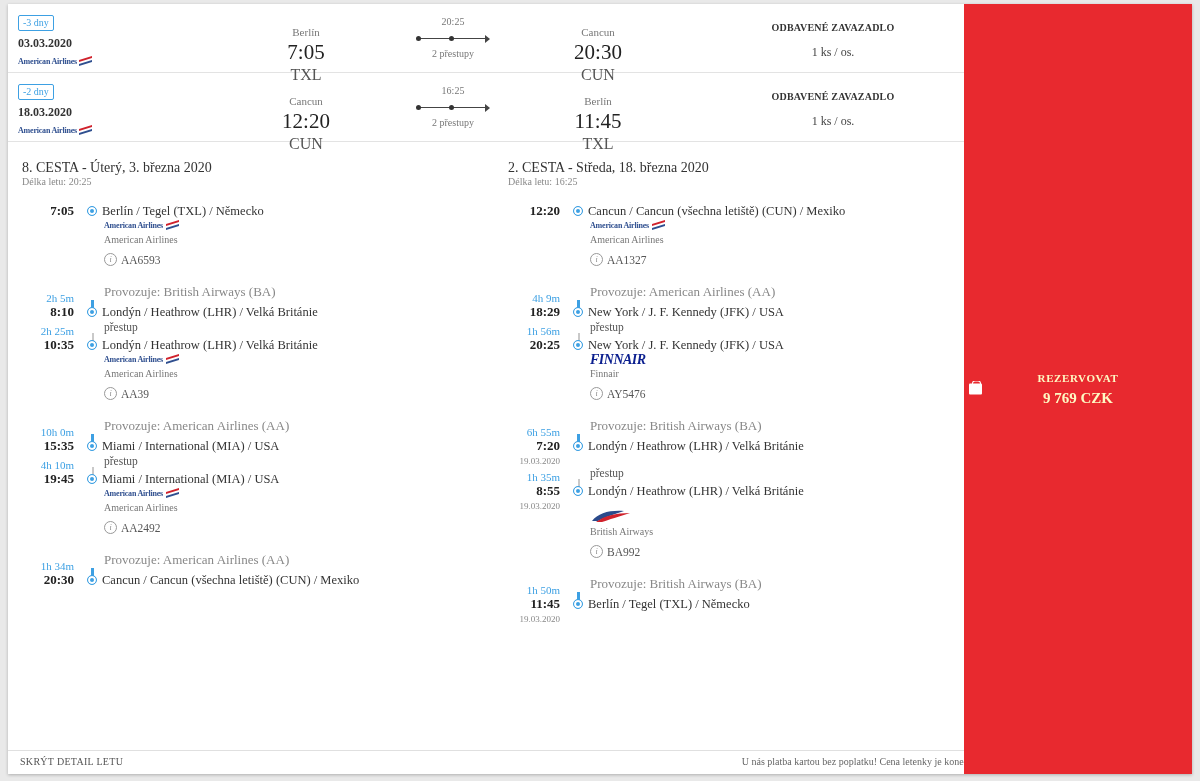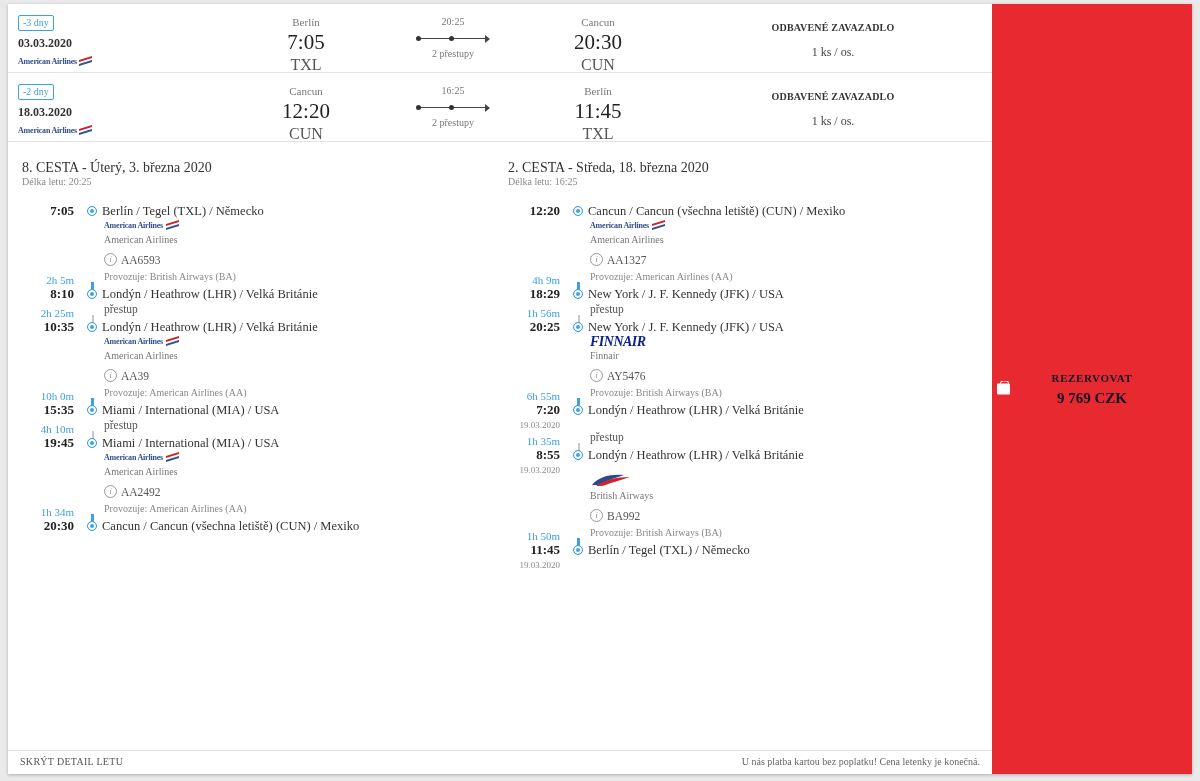--- a/index.html
+++ b/index.html
@@ -84,21 +84,21 @@
   .aa-mark:after {
     content: "";
     position: absolute;
     left: 0; top: 5px;
     width: 13px; height: 2px;
     background: #2f4f8f;
     transform: skewY(-18deg);
   }
   .sum-col {
     position: absolute;
-    top: 12px;
+    top: 22px;
     text-align: center;
     width: 160px;
   }
   .sum-city {
     font-size: 11px;
     color: #777;
   }
   .sum-time {
     font-size: 21px;
     color: #222;
@@ -294,23 +294,23 @@
     width: 11px; height: 11px;
     border: 1px solid #999;
     border-radius: 50%;
     color: #888;
     font-size: 8px;
     line-height: 11px;
     text-align: center;
     font-style: italic;
   }
   .oper {
-    font-size: 10px;
+    font-size: 13px;
     color: #888;
-    margin-top: 5px;
+    margin-top: 18px;
   }
   .layover-label {
     font-size: 11.5px;
     color: #555;
     padding-top: 1px;
   }
   .finnair-logo {
     font-size: 14px;
     font-weight: bold;
     font-style: italic;
@@ -343,24 +343,24 @@
     right: 12px;
     top: 5px;
     font-size: 10px;
     color: #666;
   }
   
   .reserve {
     position: absolute;
     right: 0;
     top: 0;
-    width: 200px;
+    width: 228px;
     height: 770px;
     background: #e8292f;
-    color: #0f172a;
+    color: #fef9c3;
     cursor: pointer;
   }
   .reserve-inner {
     position: absolute;
     top: 50%;
     left: 0;
     width: 100%;
     transform: translateY(-50%);
     text-align: center;
   }

